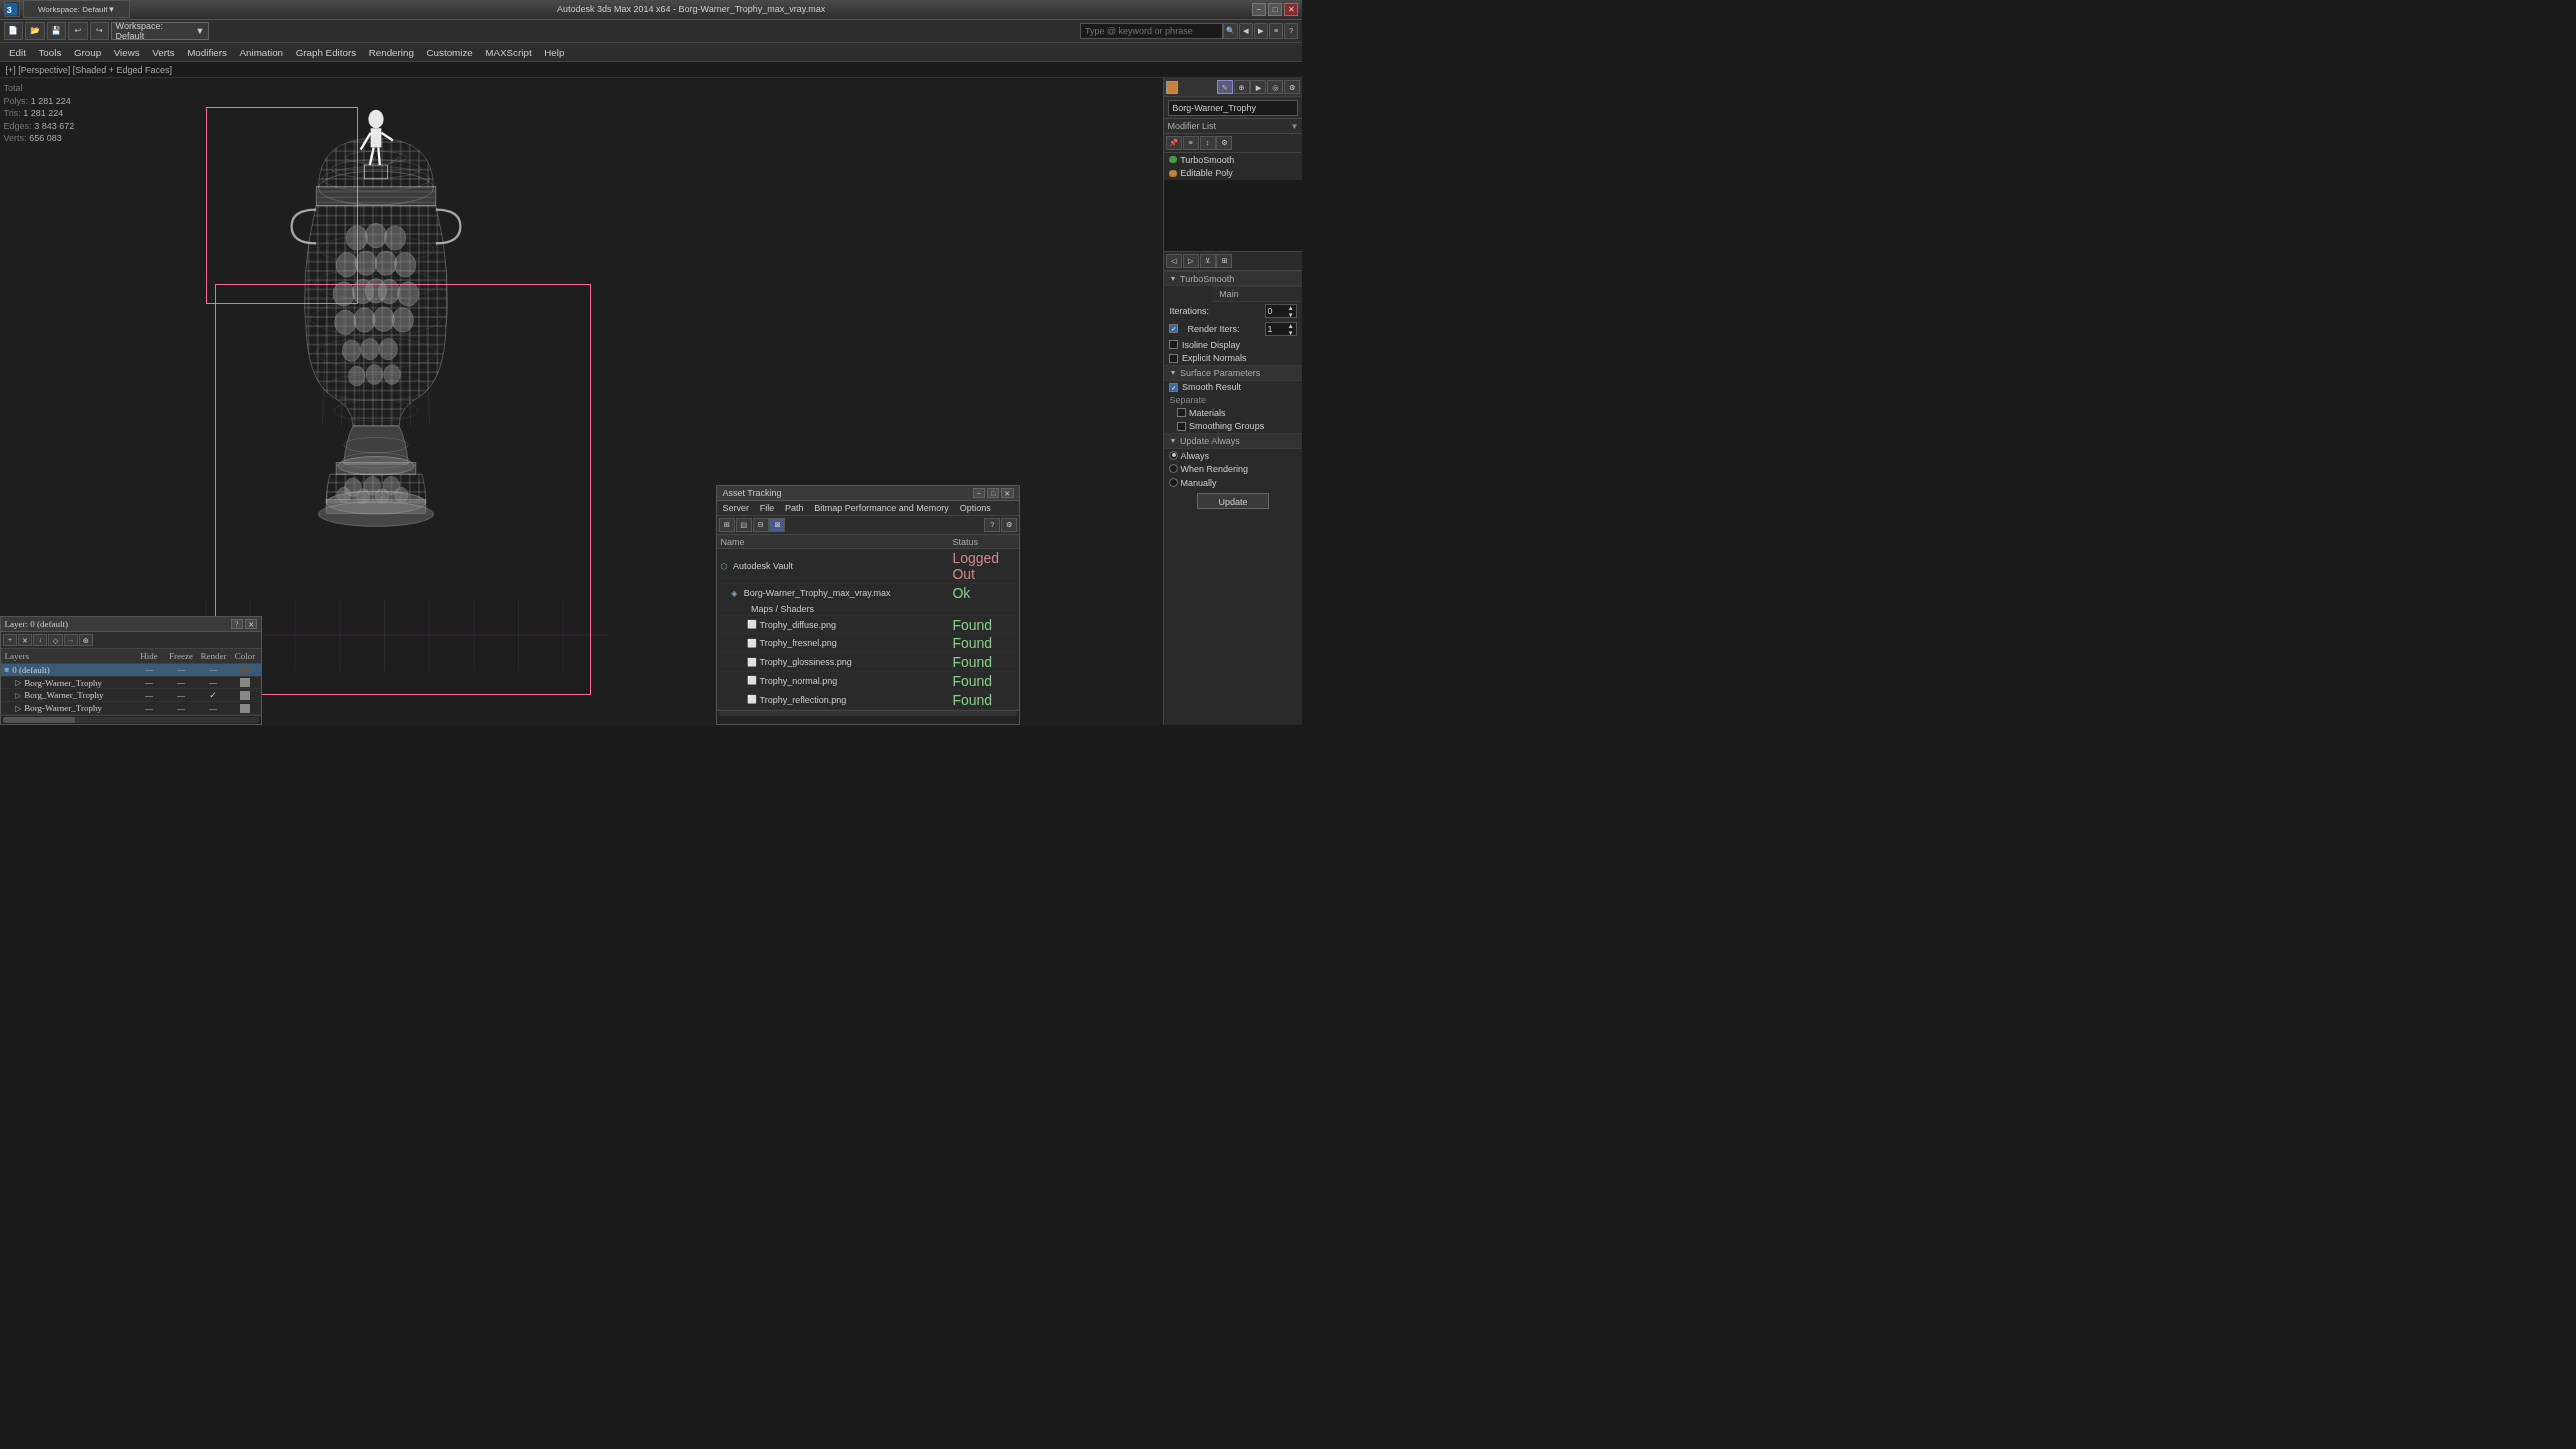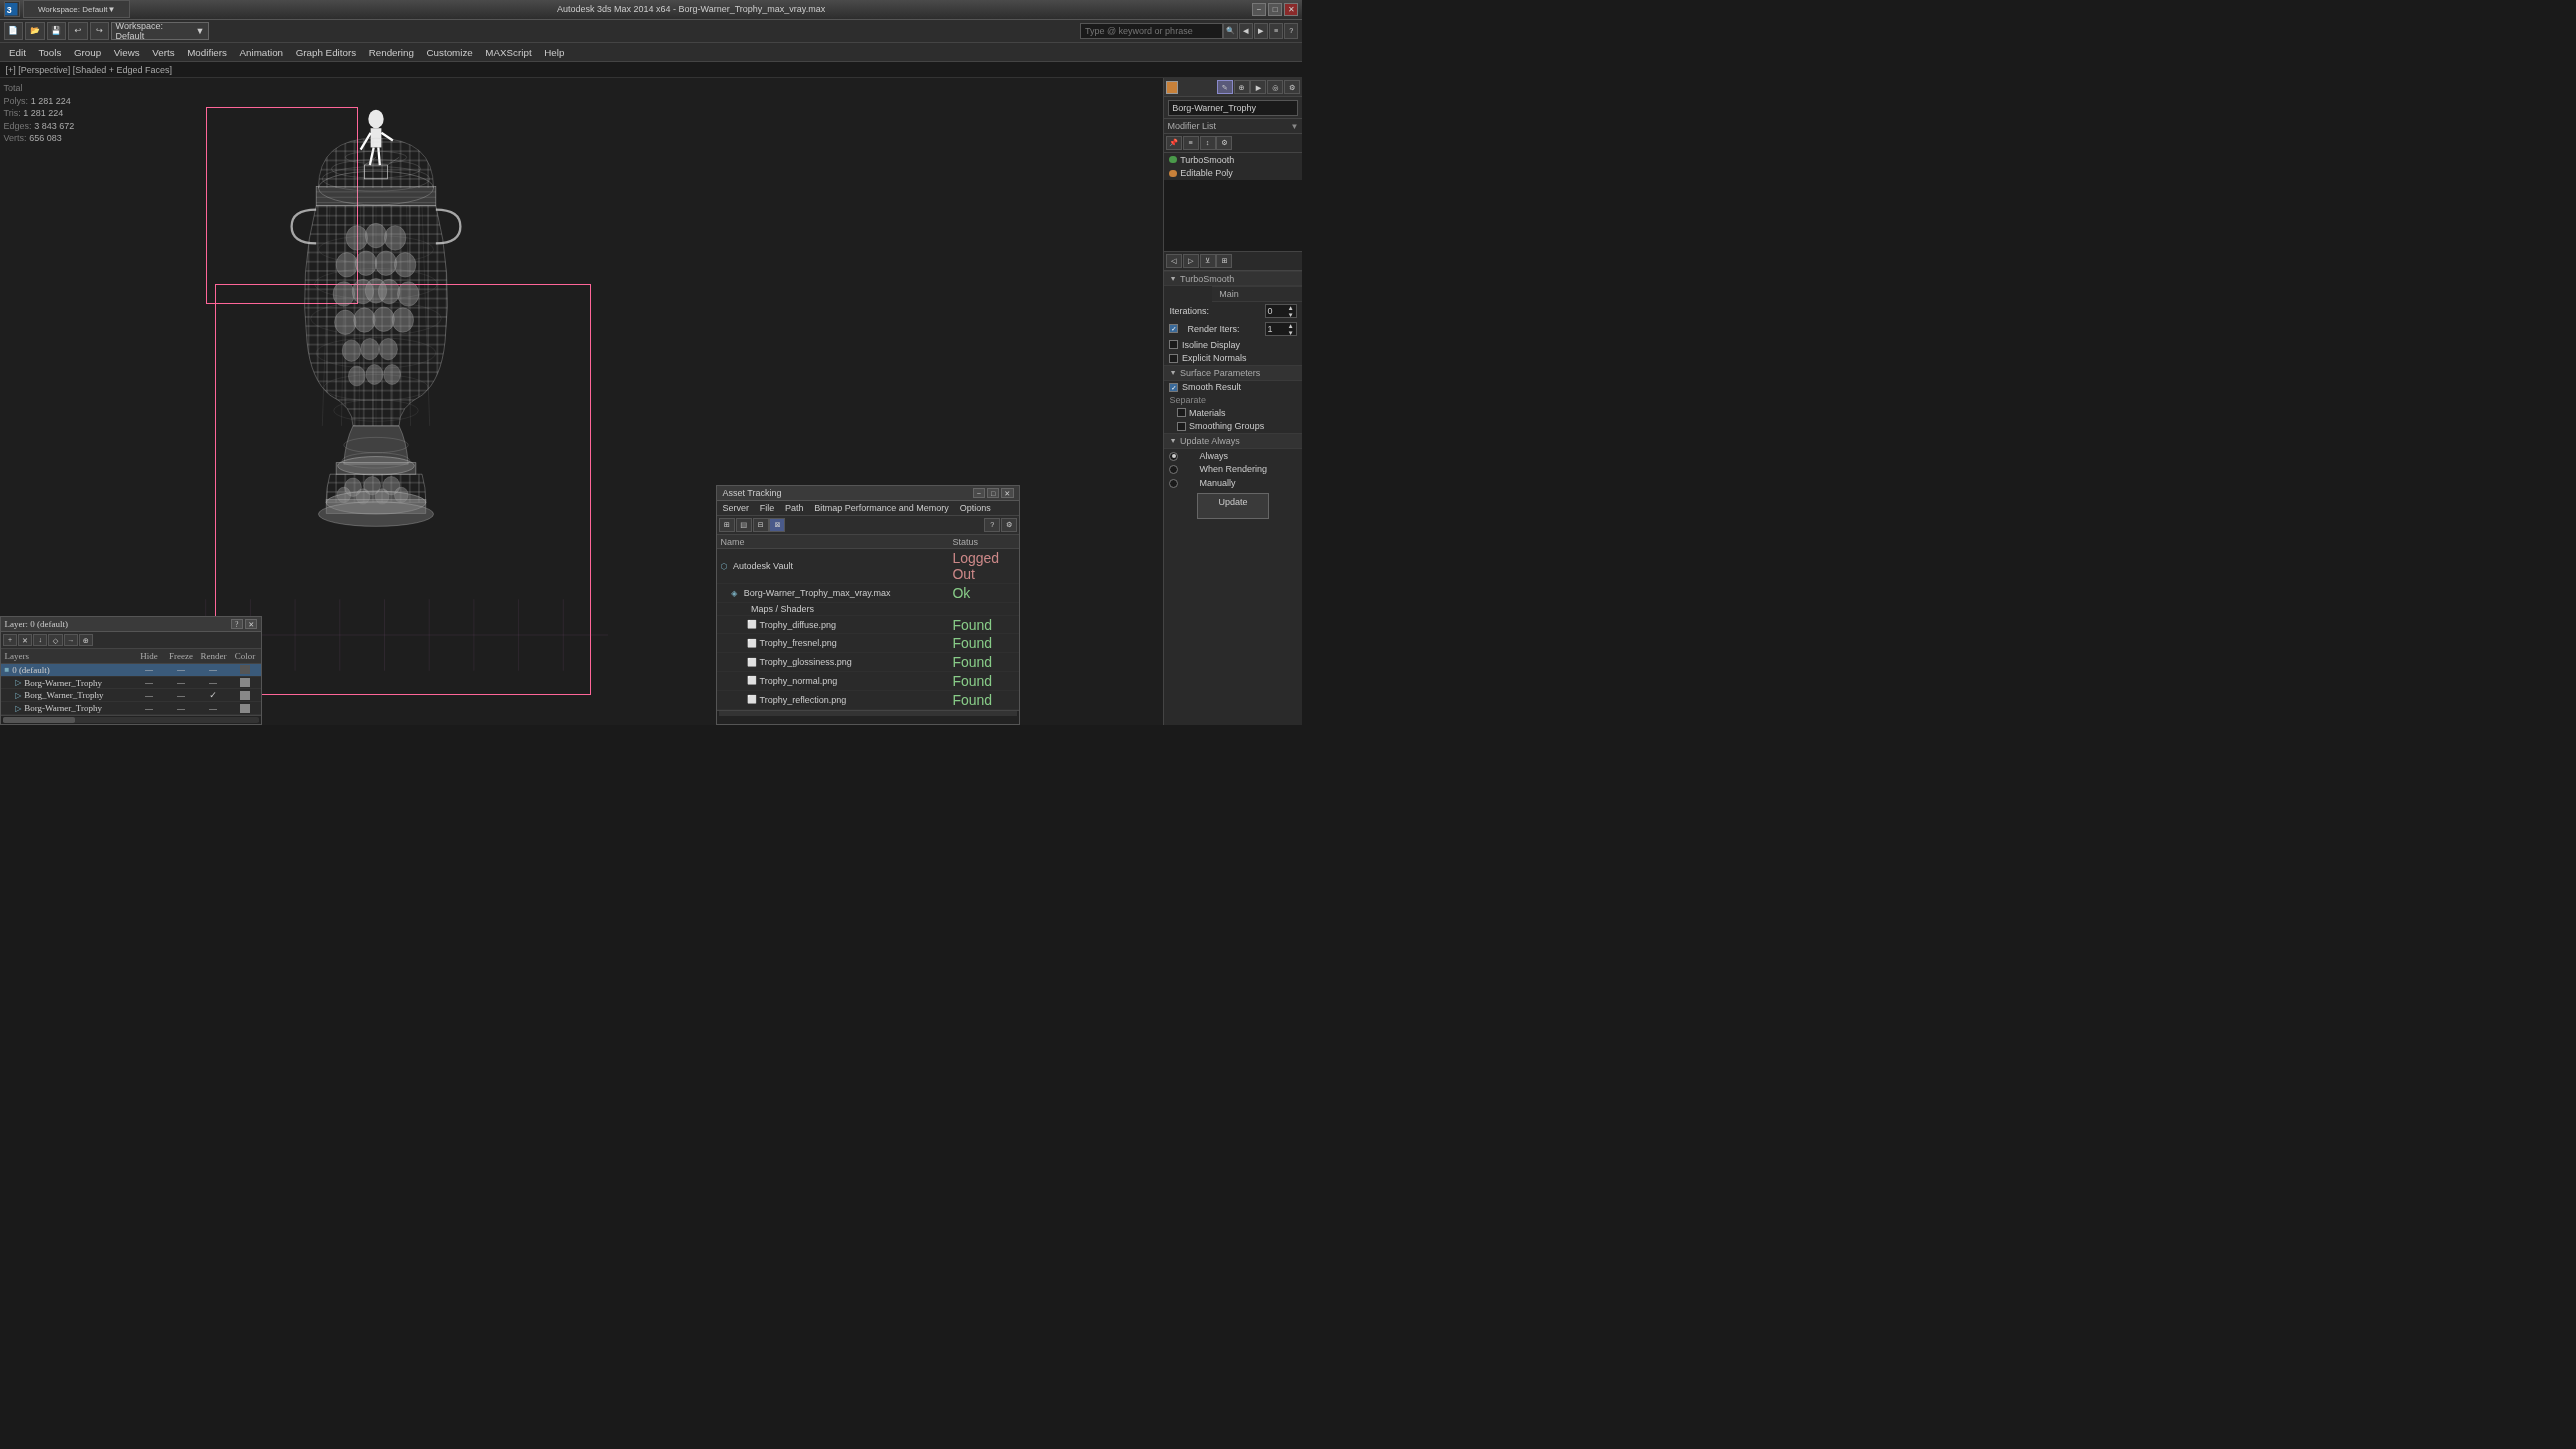--- a/index.html
+++ b/index.html
@@ -167,33 +167,33 @@
       padding: 1.8px 5.4px;
       font-size: 9px;
       gap: 3.6px;
     }
     .cb { width: 9px; height: 9px; border: 0.9px solid #777; background: #1a1a1a; display: flex; align-items: center; justify-content: center; }
     .cb.checked { background: #3a6a9a; }
     .cb.checked::after { content: '✓'; font-size: 6.3px; color: #fff; }
 
     .radio-row {
       display: flex;
-      align-items: flex-end;
+      align-items: flex-start;
       padding: 1.8px 5.4px;
       font-size: 9px;
-      gap: 21px;
+      gap: 2px;
     }
     .radio { width: 9px; height: 9px; border: 0.9px solid #777; border-radius: 50%; background: #1a1a1a; display: flex; align-items: center; justify-content: center; }
     .radio.selected::after { content: ''; width: 4.5px; height: 4.5px; background: #ccc; border-radius: 50%; }
 
     .update-btn {
       margin: 3.6px auto;
       display: block;
       width: 72px;
-      height: 26px;
+      height: 16px;
       background: #3a3a3a;
       border: 0.9px solid #666;
       color: #ccc;
       font-size: 9px;
       text-align: center;
       line-height: 16px;
       cursor: pointer;
     }
 
     

